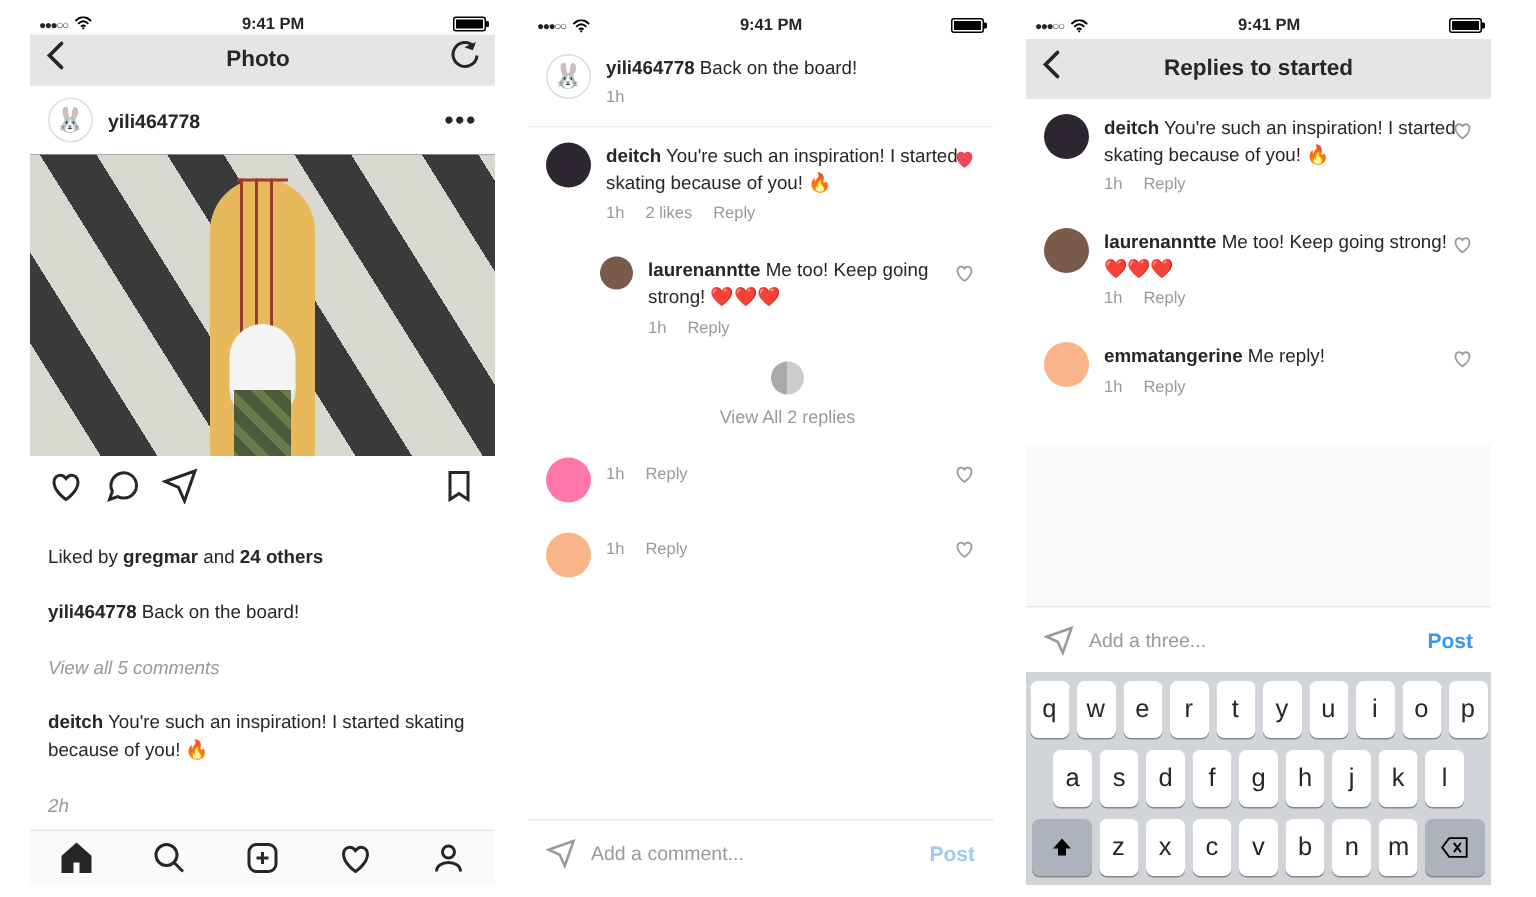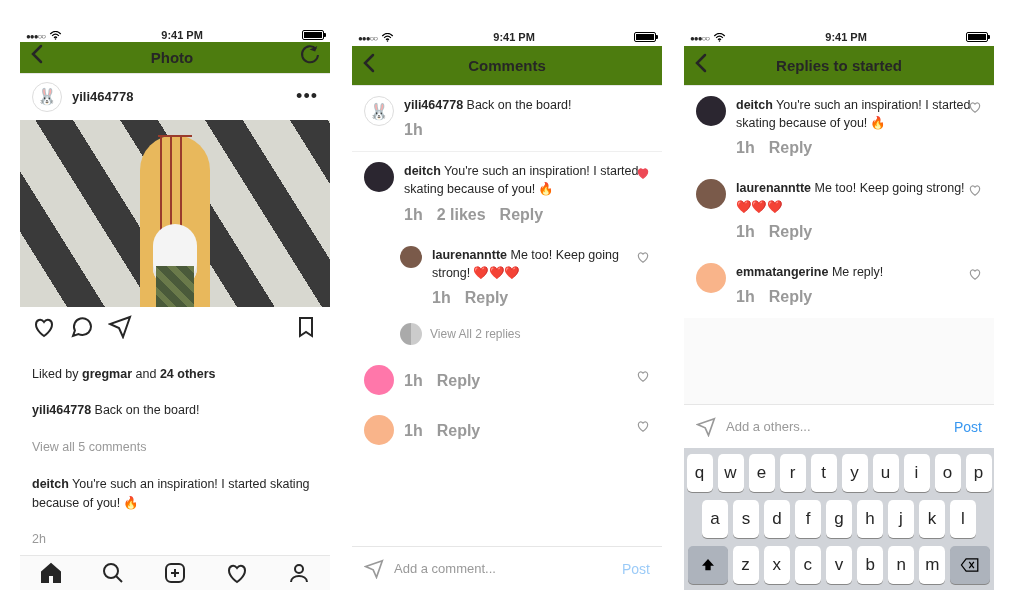--- a/index.html
+++ b/index.html
@@ -23,33 +23,32 @@
   }
   
   .statusbar {
     height: 18px;
     display: flex;
     align-items: center;
     justify-content: space-between;
     padding: 0 6px;
     font-size: 11px;
     font-weight: 600;
-    margin-top: 20px;
   }
   .sb-left, .sb-right { display:flex; align-items:center; gap:4px; }
   .dots::before { content:"●●●○○"; letter-spacing:-1px; font-size:8px;}
   .wifi { width:13px; height:9px; }
   .battery { width:22px; height:10px; border:1px solid #000; border-radius:2px; position:relative;}
   .battery::after{content:"";position:absolute;right:-3px;top:2px;width:2px;height:4px;background:#000;border-radius:0 1px 1px 0;}
   .battery-fill{position:absolute;left:1px;top:1px;bottom:1px;right:1px;background:#000;}
   
   .navhead {
     height: 40px;
     border-bottom: 1px solid #e6e6e6;
-    background:#4d7c0f;
+    background:#e5e5e5;
     display:flex;
     align-items:center;
     justify-content:space-between;
     padding:0 10px;
     font-weight:600;
     font-size:15px;
   }
   .navhead .title { flex:1; text-align:center; }
   .chevron { font-size:22px; font-weight:400; }
   .refresh { font-size:18px; }
@@ -95,49 +94,49 @@
     box-shadow:inset 0 -6px 0 #e4e4e4;
   }
   .leg{position:absolute;left:50%;top:78%;transform:translateX(-50%);width:38px;height:60px;
     background:repeating-linear-gradient(45deg,#4a5a3a 0 8px,#6a7a4a 8px 14px);}
   
   .actions { display:flex; align-items:center; padding:8px 12px; gap:14px;}
   .actions .spacer{flex:1;}
   .ic { width:24px; height:24px; stroke:#262626; stroke-width:2; fill:none; }
   
   .pbody { padding:0 12px 6px; font-size:12.5px; line-height:1.5;}
-  .pbody .gray{color:#999;}
+  .pbody .gray{color:#999;font-style:italic;}
   .pbody .row{margin-top:18px;}
   
   .tabbar{
     margin-top:auto;
     height:44px;border-top:1px solid #e6e6e6;background:#fafafa;
     display:flex;align-items:center;justify-content:space-around;
   }
   
   .clist{flex:1; overflow:hidden;}
   .citem{display:flex; padding:10px 12px; gap:10px; position:relative;}
   .citem.nested{padding-left:48px;}
   .citem.topbd{border-bottom:1px solid #efefef;}
   .ctext{flex:1; font-size:12.5px; line-height:1.45;}
-  .ctext .meta{color:#999; font-size:16px; margin-top:4px; display:flex; gap:14px;font-weight:bold;}
+  .ctext .meta{color:#999; font-size:11px; margin-top:4px; display:flex; gap:14px;}
   .heart{position:absolute; right:12px; top:14px;}
   .heart svg{width:14px;height:14px;}
   .heart.liked svg{fill:#ed4956;stroke:#ed4956;}
   .heart svg{stroke:#999;fill:none;stroke-width:2;}
-  .viewall{display:flex;align-items:center;gap:8px;padding:4px 12px 10px 48px;color:#999;font-size:12px;}
+  .viewall{display:flex;align-items:center;gap:8px;padding:4px 12px 10px 48px;color:#999;font-size:12px;flex-direction:column;}
   
   .inputbar{
     margin-top:auto;
     height:44px;border-top:1px solid #e6e6e6;
     display:flex;align-items:center;padding:0 12px;gap:10px;
     color:#999;
   }
   .inputbar .ph{flex:1;font-size:13px;}
-  .post-btn{color:#3897f0;font-weight:400;font-size:14px;opacity:.5;}
+  .post-btn{color:#3897f0;font-weight:700;font-size:14px;opacity:.5;}
   
   .keyboard{
     background:#d1d4d9;
     padding:6px 4px 6px;
     display:flex;flex-direction:column;gap:8px;
   }
   .krow{display:flex;gap:5px;justify-content:center;}
   .key{
     background:#fff;border-radius:5px;height:38px;min-width:26px;
     display:flex;align-items:center;justify-content:center;
@@ -255,29 +254,20 @@
           <circle cx="8" cy="10.5" r="1" fill="#000"></circle>
         </svg>
     </div>
     <span>9:41 PM</span>
     <div class="sb-right">
         <div class="battery">
           <div class="battery-fill"></div>
         </div>
       </div>
   </div>
-  <div class="navhead">
-    <span class="chevron">
-      <svg width="14" height="20" viewBox="0 0 14 20">
-          <path d="M11 2 L3 10 L11 18" stroke="#262626" stroke-width="2.5" fill="none" stroke-linecap="round"></path>
-        </svg>
-    </span>
-    <span class="title">Comments</span>
-    <span style="width:14px"></span>
-  </div>
   <div class="clist">
     <div class="citem topbd">
       <div class="avatar bunny">🐰</div>
       <div class="ctext">
         <div><b>yili464778</b><span> Back on the board!</span></div>
         <div class="meta">
             <span>1h</span>
           </div>
       </div>
     </div>
@@ -410,21 +400,21 @@
       <div class="heart"><svg viewBox="0 0 24 24">
             <path d="M12 21s-8-5.3-8-11.5C4 5 9 3 12 7c3-4 8-2 8 2.5C20 15.7 12 21 12 21z"></path>
           </svg></div>
     </div>
   </div>
   <div class="phone3-fill"></div>
   <div class="inputbar">
     <svg class="ic" style="width:20px;height:20px;stroke:#999" viewBox="0 0 24 24">
         <path d="M22 2 L2 9 L11 13 L15 22 Z"></path>
       </svg>
-    <span class="ph">Add a others...</span>
+    <span class="ph">Add a three...</span>
     <span class="post-btn" style="opacity:1">Post</span>
   </div>
   <div class="keyboard">
     <div class="krow" id="krow1">
         <div class="key">q</div>
         <div class="key">w</div>
         <div class="key">e</div>
         <div class="key">r</div>
         <div class="key">t</div>
         <div class="key">y</div>

